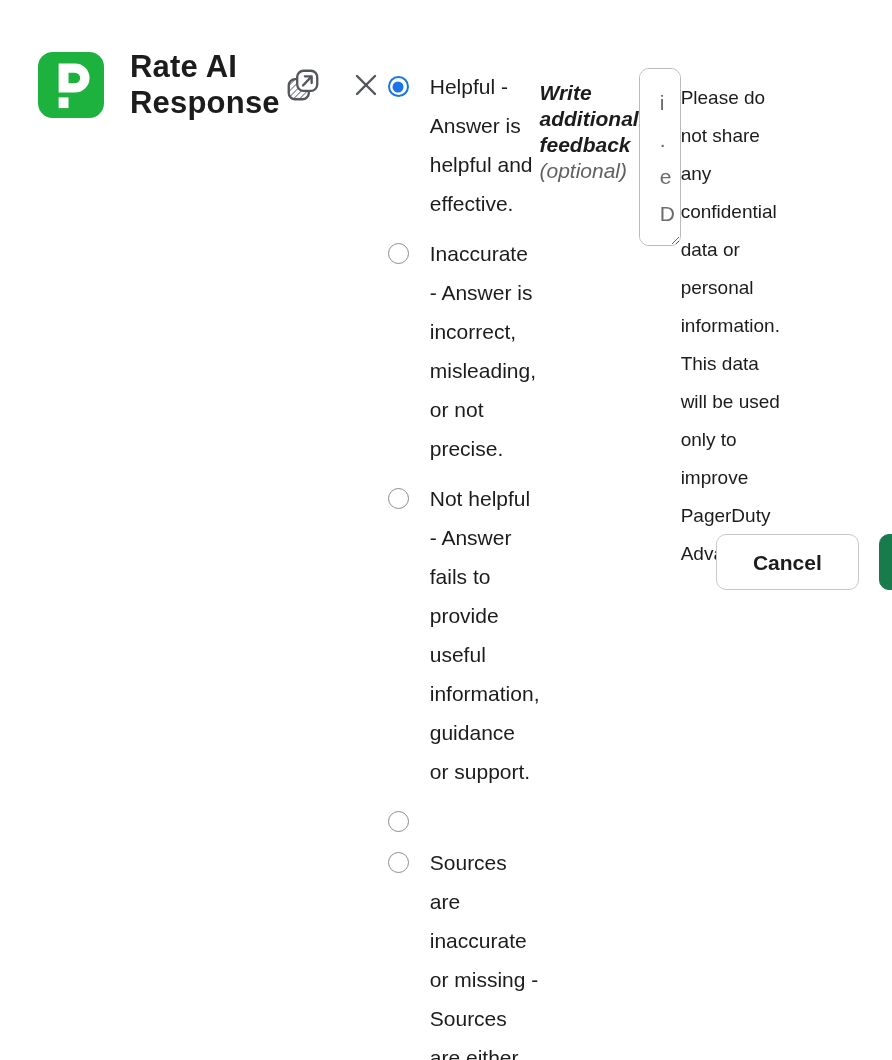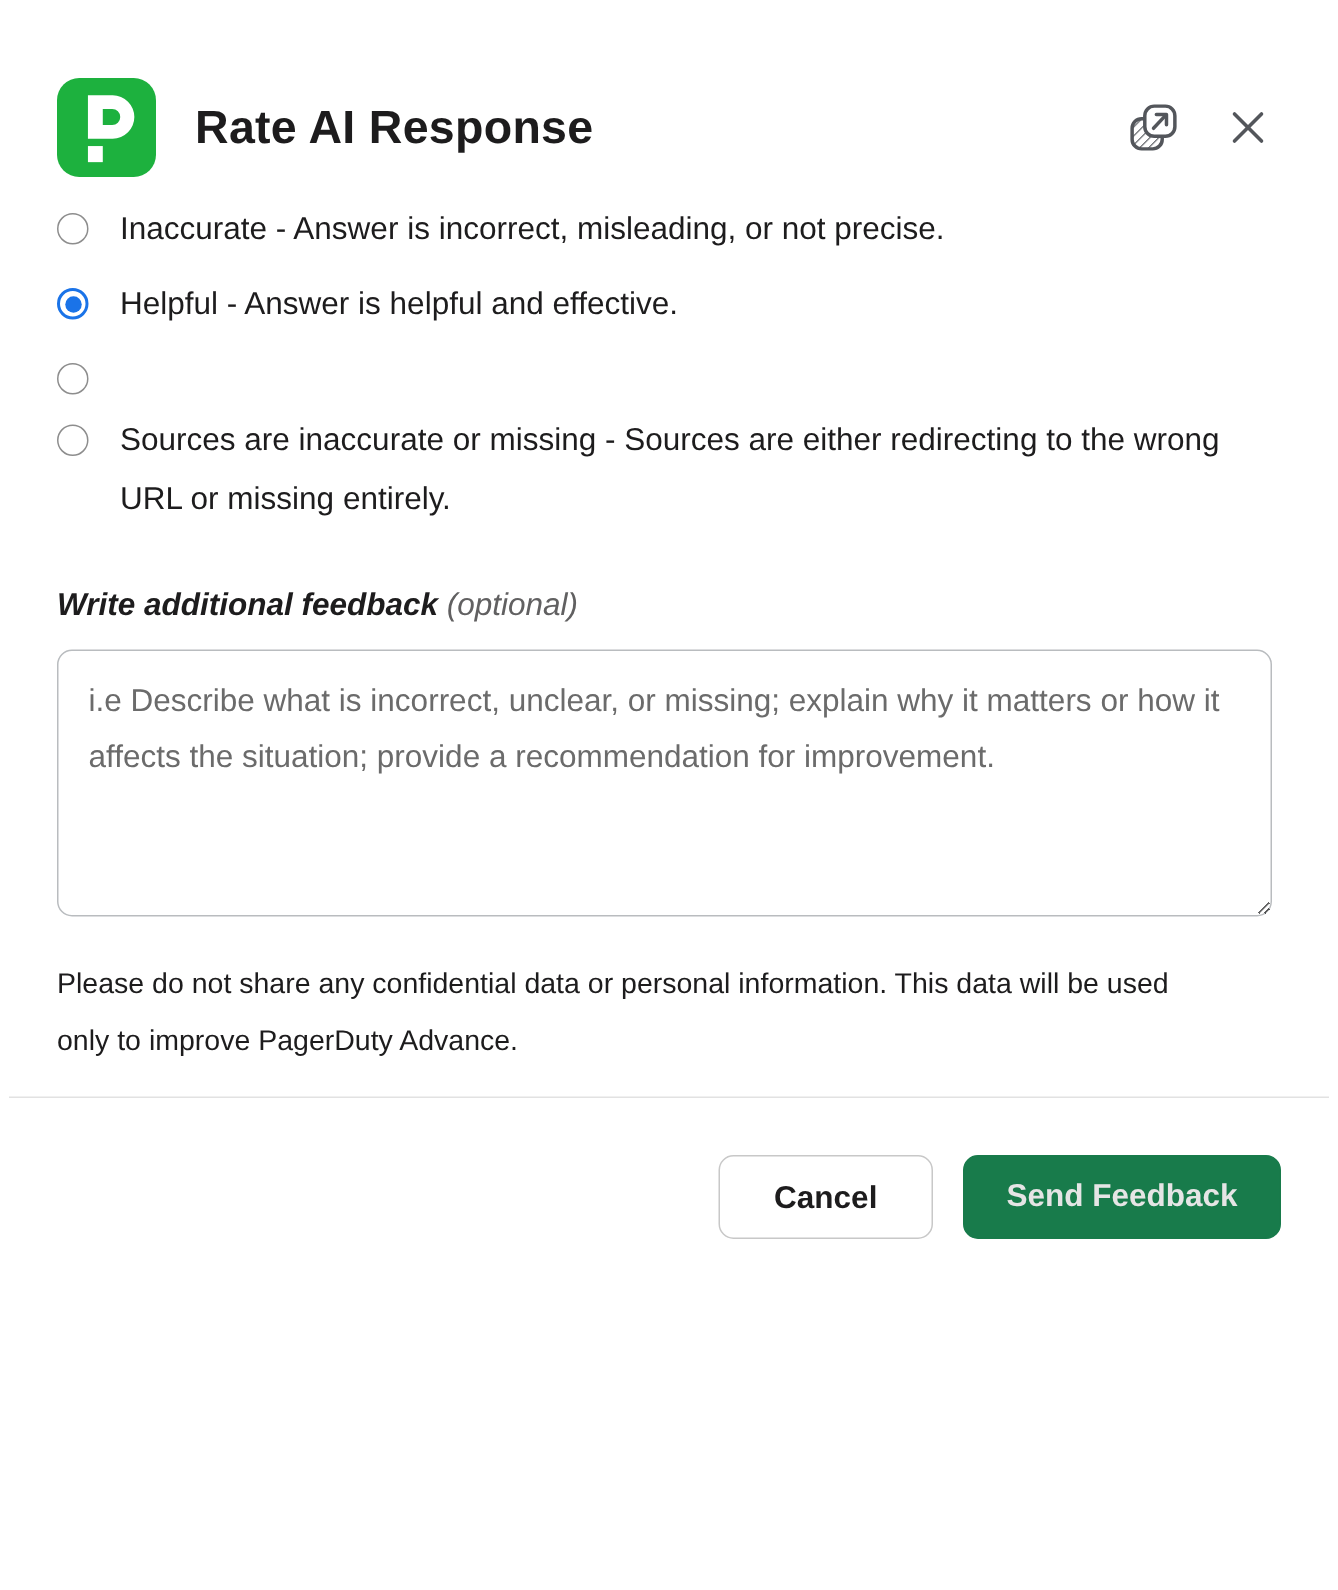--- a/index.html
+++ b/index.html
@@ -12,21 +12,21 @@
     --border_gray:#b9bcbf;
   }
   *{margin:0;padding:0;box-sizing:border-box;}
   html,body{background:#ffffff;}
   body{
     width:892px;height:1060px;
     font-family:"Liberation Sans","DejaVu Sans",sans-serif;
     color:var(--text_dark);
     overflow:hidden;
   }
-  .modal{width:892px;height:1060px;background:#fff;padding:52px 38px 26px 38px;display:flex;flex-direction:column;}
+  .modal{width:892px;height:1060px;background:#fff;padding:52px 38px 26px 38px;display:flex;flex-direction:row;}
   
   .header{display:flex;align-items:center;height:66px;}
   .logo{width:66px;height:66px;flex:0 0 66px;}
   .title{font-size:31px;font-weight:800;letter-spacing:.2px;margin-left:26px;color:var(--text_dark);}
   .header-spacer{flex:1;}
   .icon-btn{background:none;border:none;cursor:pointer;padding:4px;display:flex;align-items:center;justify-content:center;}
   .icon-btn + .icon-btn{margin-left:18px;}
   
   .prompt{margin-top:44px;font-size:20px;font-weight:700;line-height:26px;}
   
@@ -89,29 +89,33 @@
       <svg width="36" height="36" viewBox="0 0 36 36" aria-hidden="true">
         <line x1="9" y1="9" x2="27" y2="27" stroke="#53565b" stroke-width="2.4" stroke-linecap="round"></line>
         <line x1="27" y1="9" x2="9" y2="27" stroke="#53565b" stroke-width="2.4" stroke-linecap="round"></line>
       </svg>
     </button>
   </div>
 
 
   <div class="options" id="options">
     <label class="option">
+      <span class="radio selected"></span>
+      <span class="option-label">Helpful - Answer is helpful and effective.</span>
+    </label>
+
+    <label class="option">
       <span class="radio"></span>
       <span class="option-label">Inaccurate - Answer is incorrect, misleading, or not precise.</span>
     </label>
 
     <label class="option">
-      <span class="radio selected"></span>
-      <span class="option-label">Helpful - Answer is helpful and effective.</span>
+      <span class="radio"></span>
+      <span class="option-label">Not helpful - Answer fails to provide useful information, guidance or support.</span>
     </label>
-
 
     <label class="option">
       <span class="radio"></span>
     </label>
 
     <label class="option">
       <span class="radio"></span>
       <span class="option-label">Sources are inaccurate or missing - Sources are either redirecting to the wrong URL or missing entirely.</span>
     </label>
 

